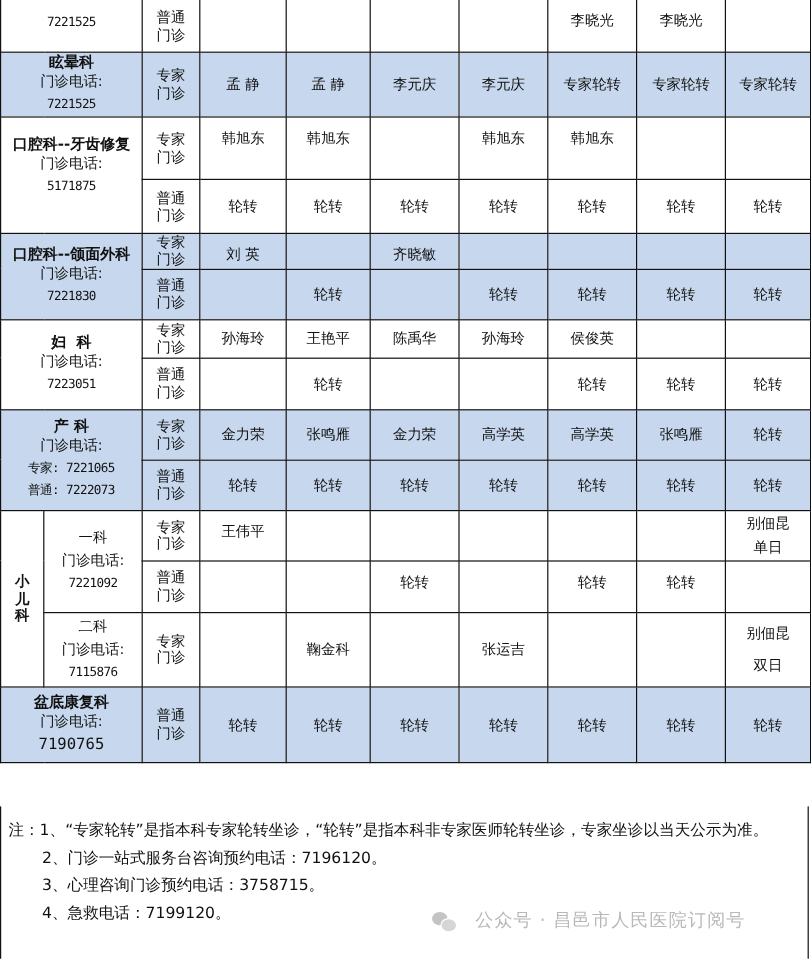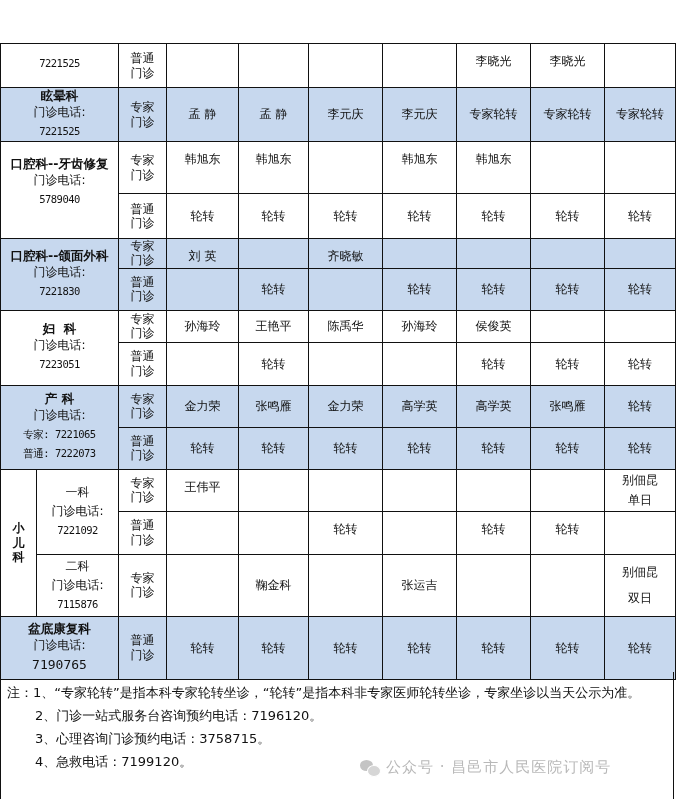--- a/index.html
+++ b/index.html
@@ -1,39 +1,39 @@
 <!DOCTYPE html>
 <html><head>
 <meta charset="utf-8">
 <style>
   html, body { margin: 0; padding: 0; background: #ffffff; }
   body { width: 676px; height: 799px; overflow: hidden; position: relative;
          font-family: "DejaVu Sans", "Liberation Sans", sans-serif; color: #111; }
   table.sched { position: absolute; left: 0; top: -1px; border-collapse: collapse;
-                table-layout: fixed; width: 676px; margin-top: 44px; }
+                table-layout: fixed; width: 676px; }
   table.sched td { border: 1.5px solid #111; padding: 0; text-align: center; vertical-align: middle;
                    font-size: 12px; line-height: 1.2; overflow: hidden; }
   tr.blue td { background: #c7d8ee; }
   .dept-name { font-weight: bold; font-size: 12.5px; display: block; }
   .dept-line { display: block; font-size: 12px; line-height: 19px; }
   .dept-num  { display: block; font-size: 10.5px; line-height: 19px; font-family: "DejaVu Sans Mono", "Liberation Mono", monospace; letter-spacing: -0.5px; }
   .big-num   { font-size: 13px; letter-spacing: 0; }
   .type { font-size: 12.5px; line-height: 22px; }
   .type span { display: block; }
   .cell-top { vertical-align: top !important; padding-top: 10px !important; }
   .stack span { display: block; line-height: 26px; }
   .vert { font-weight: bold; font-size: 13px; line-height: 24px; }
   .vert span { display: block; }
   .notes { position: absolute; left: 0; top: 672px; width: 674px; height: 150px;
            border: 1.5px solid #111; border-top: none; box-sizing: border-box;
            font-size: 13px; line-height: 23px; padding: 9px 6px 0 6px; }
   .notes .ind { padding-left: 28px; display: block; }
   .notes .first { display: block; }
   .watermark { position: absolute; left: 360px; top: 758px; color: #b8b8b8; font-size: 15px;
-               display: flex; align-items: center; gap: 6px; letter-spacing: 1px; }
+               display: flex; align-items: center; gap: 16px; letter-spacing: 1px; }
   .wm-icon { width: 20px; height: 16px; position: relative; }
   .wm-icon .b1 { position: absolute; left: 0; top: 0; width: 13px; height: 11px; border-radius: 50%; background: #c4c4c4; }
   .wm-icon .b2 { position: absolute; left: 7px; top: 5px; width: 12px; height: 10px; border-radius: 50%; background: #d6d6d6; border: 1px solid #fff; }
 </style>
 </head>
 <body>
 
 <table class="sched">
   <colgroup>
     <col style="width:36px">
@@ -82,21 +82,21 @@
     <td>李元庆</td>
     <td>专家轮转</td>
     <td>专家轮转</td>
     <td>专家轮转</td>
   </tr>
 
   <tr style="height:52px">
     <td colspan="2" rowspan="2" style="vertical-align:top;padding-top:14px;">
       <span class="dept-name">口腔科--牙齿修复</span>
       <span class="dept-line">门诊电话:</span>
-      <span class="dept-num">5789040</span>
+      <span class="dept-num">5171875</span>
     </td>
     <td class="type">
           <span>专家</span>
           <span>门诊</span>
         </td>
     <td class="cell-top" style="padding-top:16px;">韩旭东</td>
     <td class="cell-top" style="padding-top:16px;">韩旭东</td>
     <td></td>
     <td class="cell-top" style="padding-top:16px;">韩旭东</td>
     <td class="cell-top" style="padding-top:16px;">韩旭东</td>

